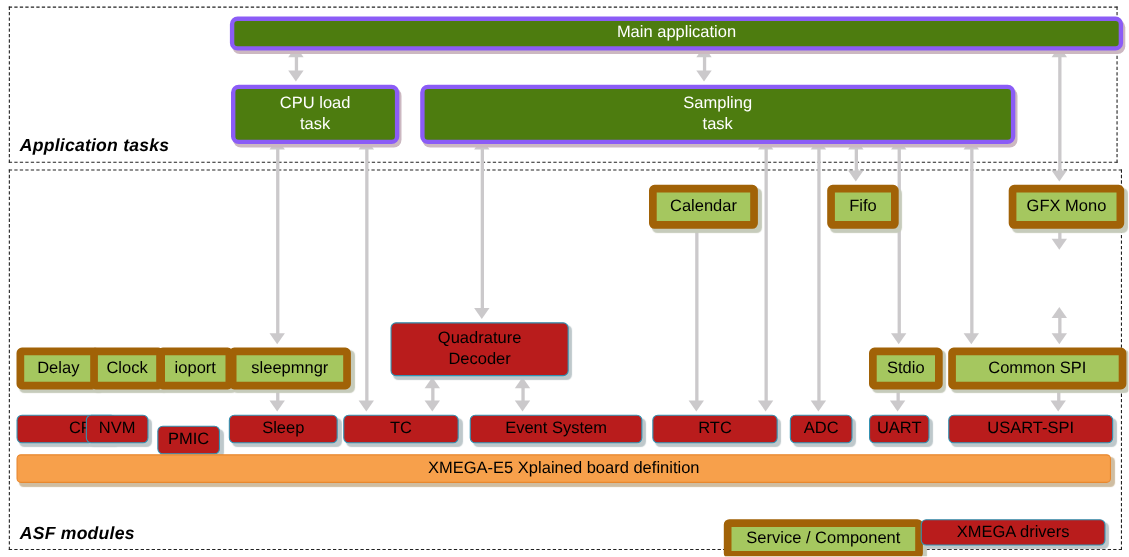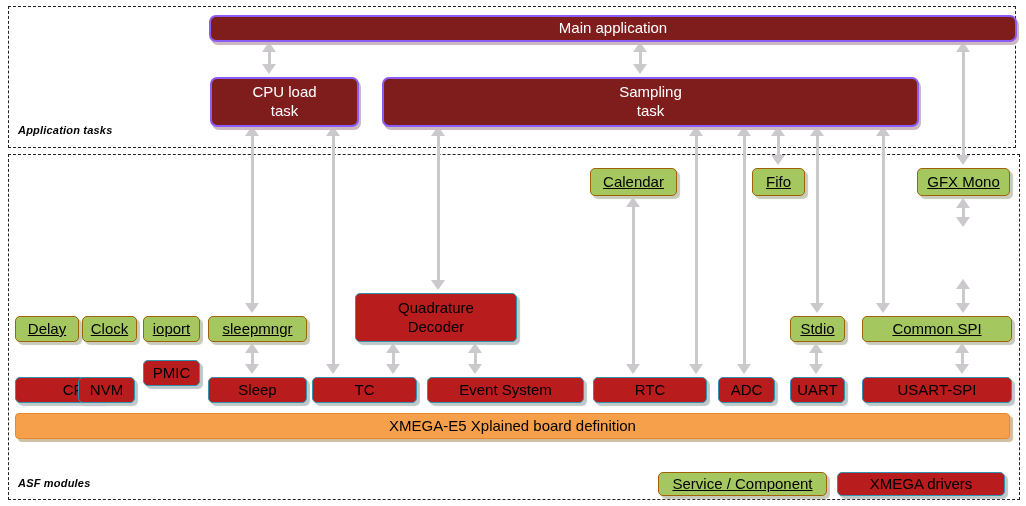--- a/index.html
+++ b/index.html
@@ -1,28 +1,28 @@
 <!DOCTYPE html>
 <html><head>
 <meta charset="utf-8">
 <style>
   html,body{margin:0;padding:0;background:#ffffff;}
   body{font-family:"Liberation Sans","DejaVu Sans",sans-serif;}
   #canvas{position:relative;width:1026px;height:506px;background:#ffffff;overflow:hidden;}
 
   .section{position:absolute;border:1px dashed #222;background:transparent;}
-  .section-label{position:absolute;font-weight:bold;font-style:italic;font-size:11px;color:#000;letter-spacing:0.2px;}
+  .section-label{position:absolute;font-weight:bold;font-style:italic;font-size:16px;color:#000;letter-spacing:0.2px;}
 
   .box{position:absolute;display:flex;align-items:center;justify-content:center;
        text-align:center;font-size:15px;color:#000;white-space:pre-line;line-height:1.25;z-index:3;}
 
-  .task{background:#7f1d1d;color:#ffffff;border:2px solid #8b5cf6;border-radius:7px;
+  .task{background:#4d7c0f;color:#ffffff;border:4px solid #8b5cf6;border-radius:7px;
         box-shadow:2px 3px 0 #ccb8c1;}
-  .service{background:#a5c75f;border:1px solid #a16207;border-radius:5px;
-        box-shadow:3px 3px 1px #c6cbbb;text-decoration:underline;}
+  .service{background:#a5c75f;border:7px solid #a16207;border-radius:5px;
+        box-shadow:3px 3px 1px #c6cbbb;}
   .driver{background:#b91c1c;border:1px solid #3392b2;border-radius:5px;
         box-shadow:3px 3px 1px #bec8cb;}
   .board{background:#f7a04b;border:1px solid #e8882f;border-radius:4px;
         box-shadow:3px 3px 1px #cfbda1;}
 
   #arrows-layer{position:absolute;left:0;top:0;width:100%;height:100%;z-index:1;}
   .arrow{position:absolute;width:14px;}
   .ah{position:absolute;left:0;width:0;height:0;border-left:7px solid transparent;border-right:7px solid transparent;}
   .ah.up{top:0;border-bottom:10px solid #cbc9cb;}
   .ah.down{bottom:0;border-top:10px solid #cbc9cb;}
@@ -150,21 +150,21 @@
   <div class="box service" style="left:82px;top:316px;width:53px;height:24px;">Clock</div>
   <div class="box service" style="left:143px;top:316px;width:55px;height:24px;">ioport</div>
   <div class="box service" style="left:208px;top:316px;width:97px;height:24px;">sleepmngr</div>
   <div class="box service" style="left:790px;top:316px;width:53px;height:24px;">Stdio</div>
   <div class="box service" style="left:862px;top:316px;width:148px;height:24px;">Common SPI</div>
 
   <div class="box driver" style="left:355px;top:293px;width:160px;height:47px;">Quadrature
 Decoder</div>
   <div class="box driver" style="left:15px;top:377px;width:53px;height:24px;padding-left:36px;">CPU</div>
   <div class="box driver" style="left:78px;top:377px;width:55px;height:24px;">NVM</div>
-  <div class="box driver" style="left:143px;top:360px;width:55px;height:24px;">PMIC</div>
+  <div class="box driver" style="left:143px;top:387px;width:55px;height:24px;">PMIC</div>
   <div class="box driver" style="left:208px;top:377px;width:97px;height:24px;">Sleep</div>
   <div class="box driver" style="left:312px;top:377px;width:103px;height:24px;">TC</div>
   <div class="box driver" style="left:427px;top:377px;width:155px;height:24px;">Event System</div>
   <div class="box driver" style="left:593px;top:377px;width:112px;height:24px;">RTC</div>
   <div class="box driver" style="left:718px;top:377px;width:55px;height:24px;">ADC</div>
   <div class="box driver" style="left:790px;top:377px;width:53px;height:24px;">UART</div>
   <div class="box driver" style="left:862px;top:377px;width:148px;height:24px;">USART-SPI</div>
 
   <div class="box board" style="left:15px;top:413px;width:993px;height:24px;">XMEGA-E5 Xplained board definition</div>
 

